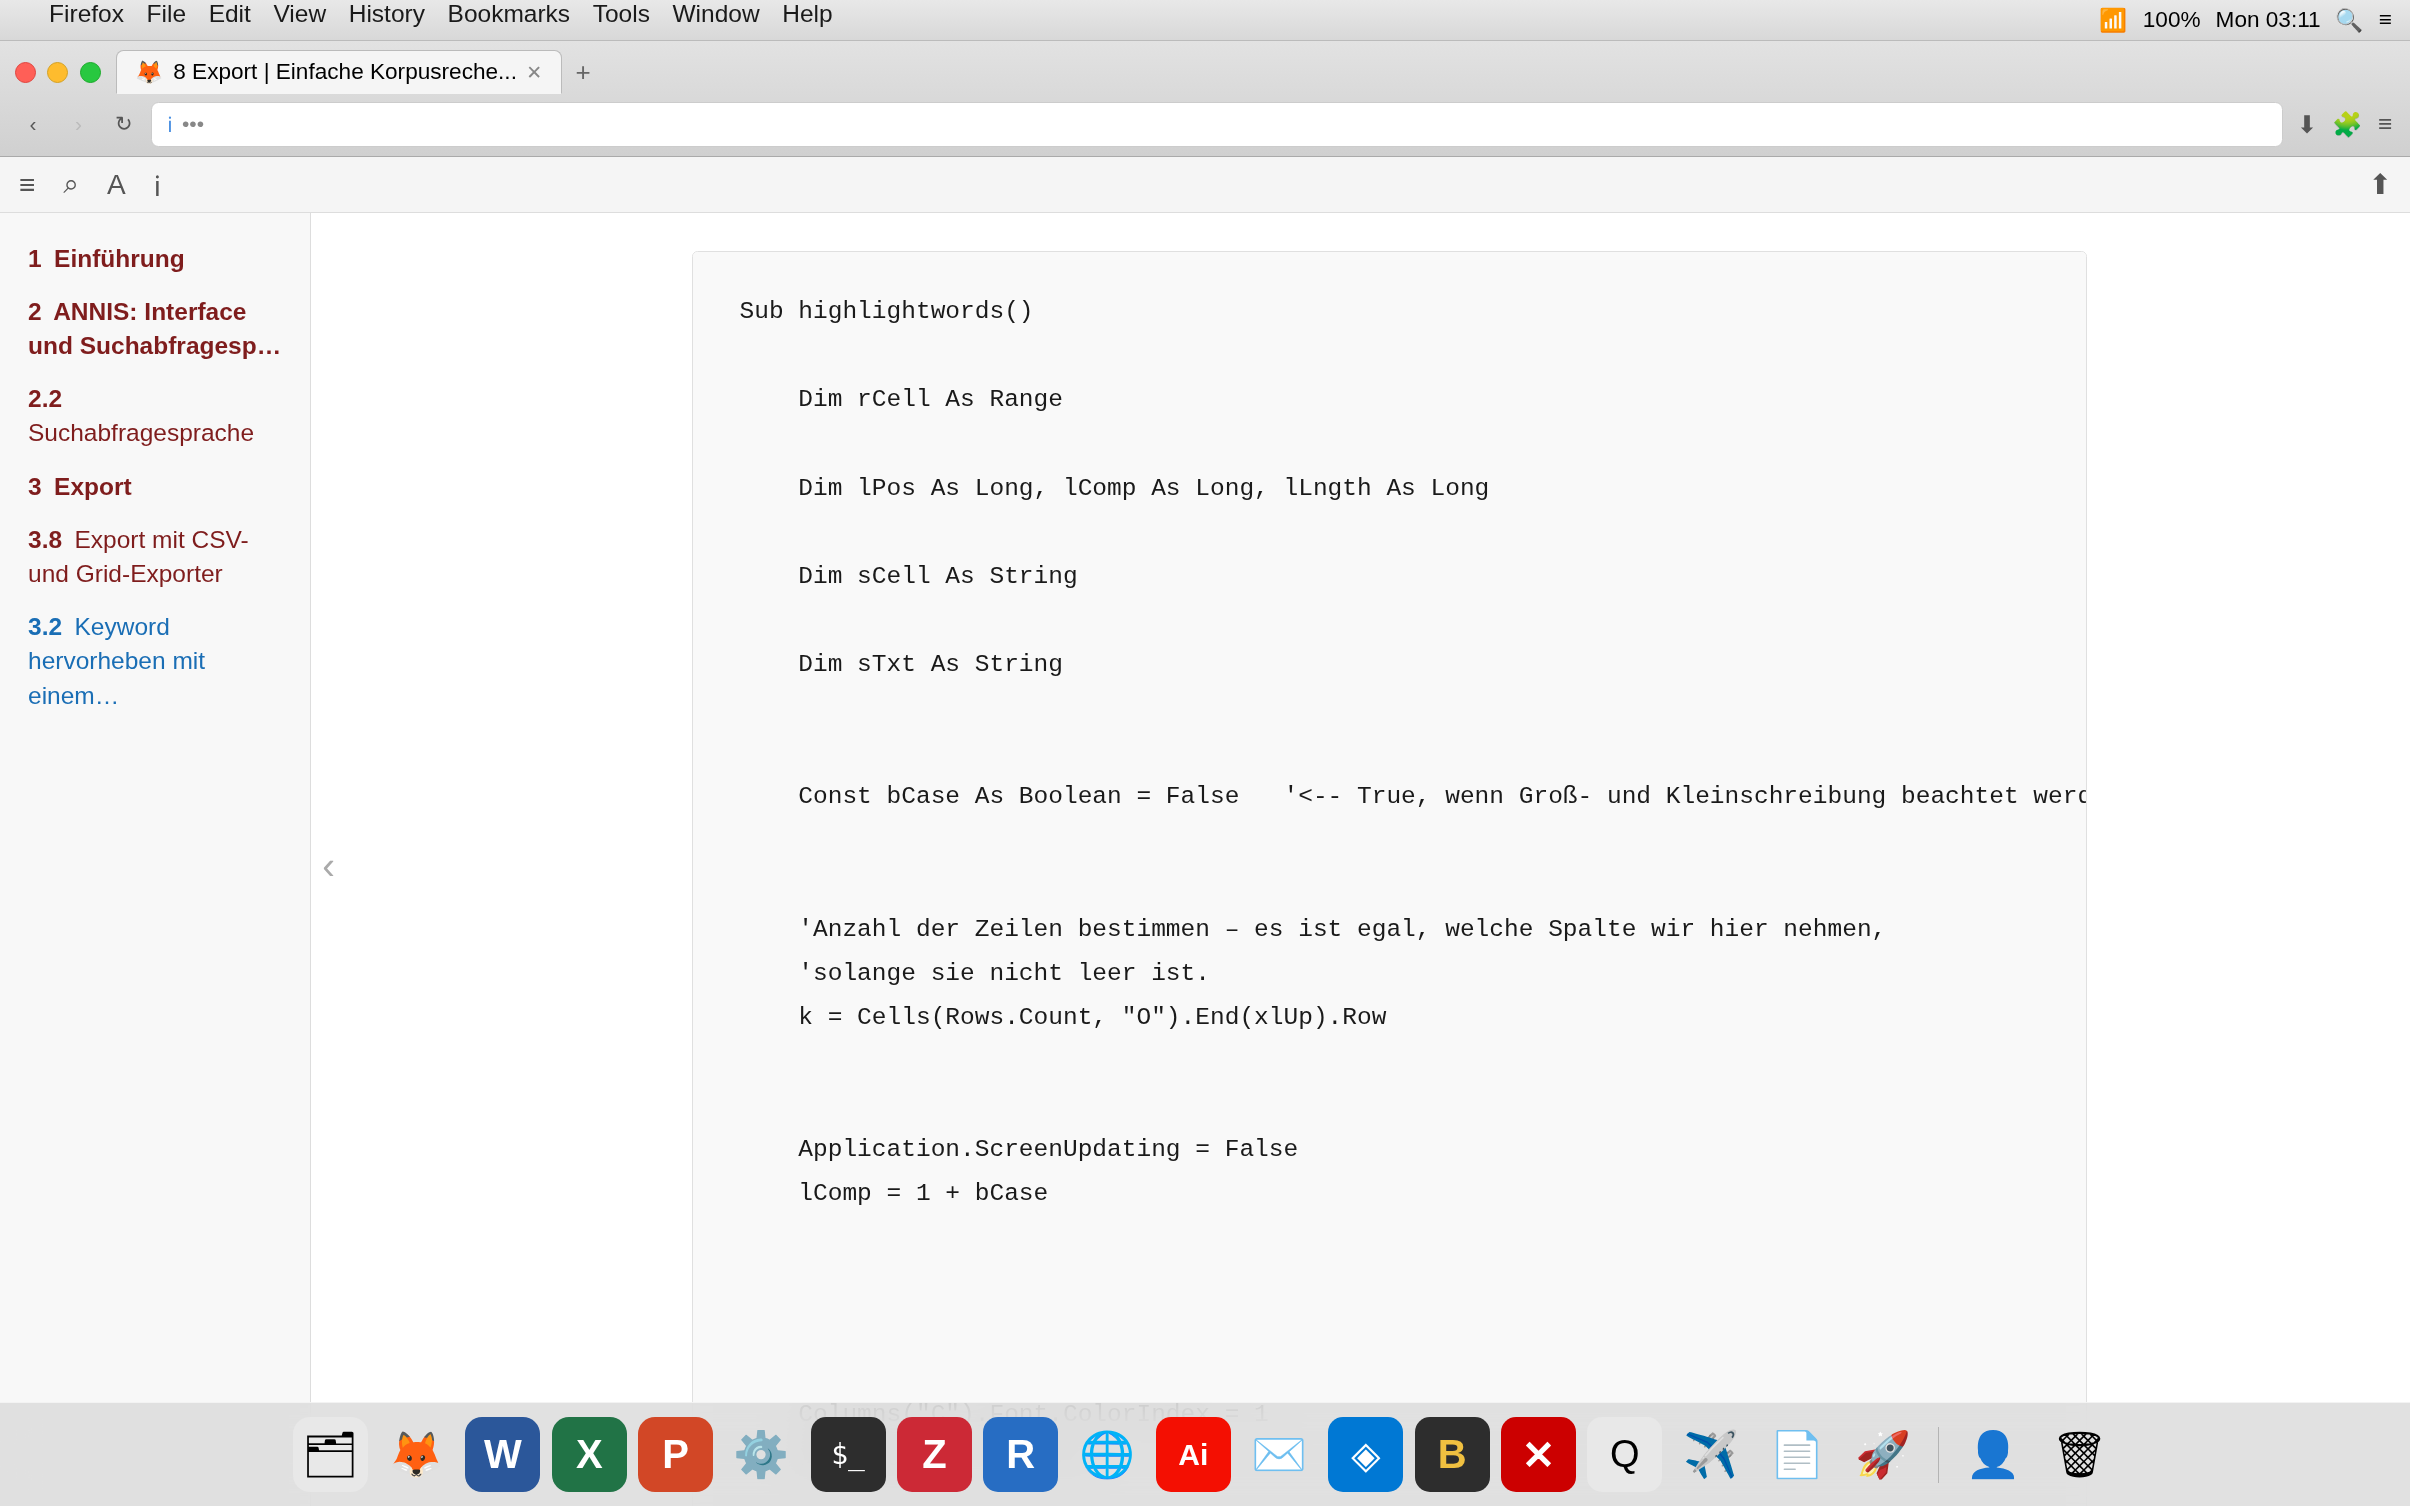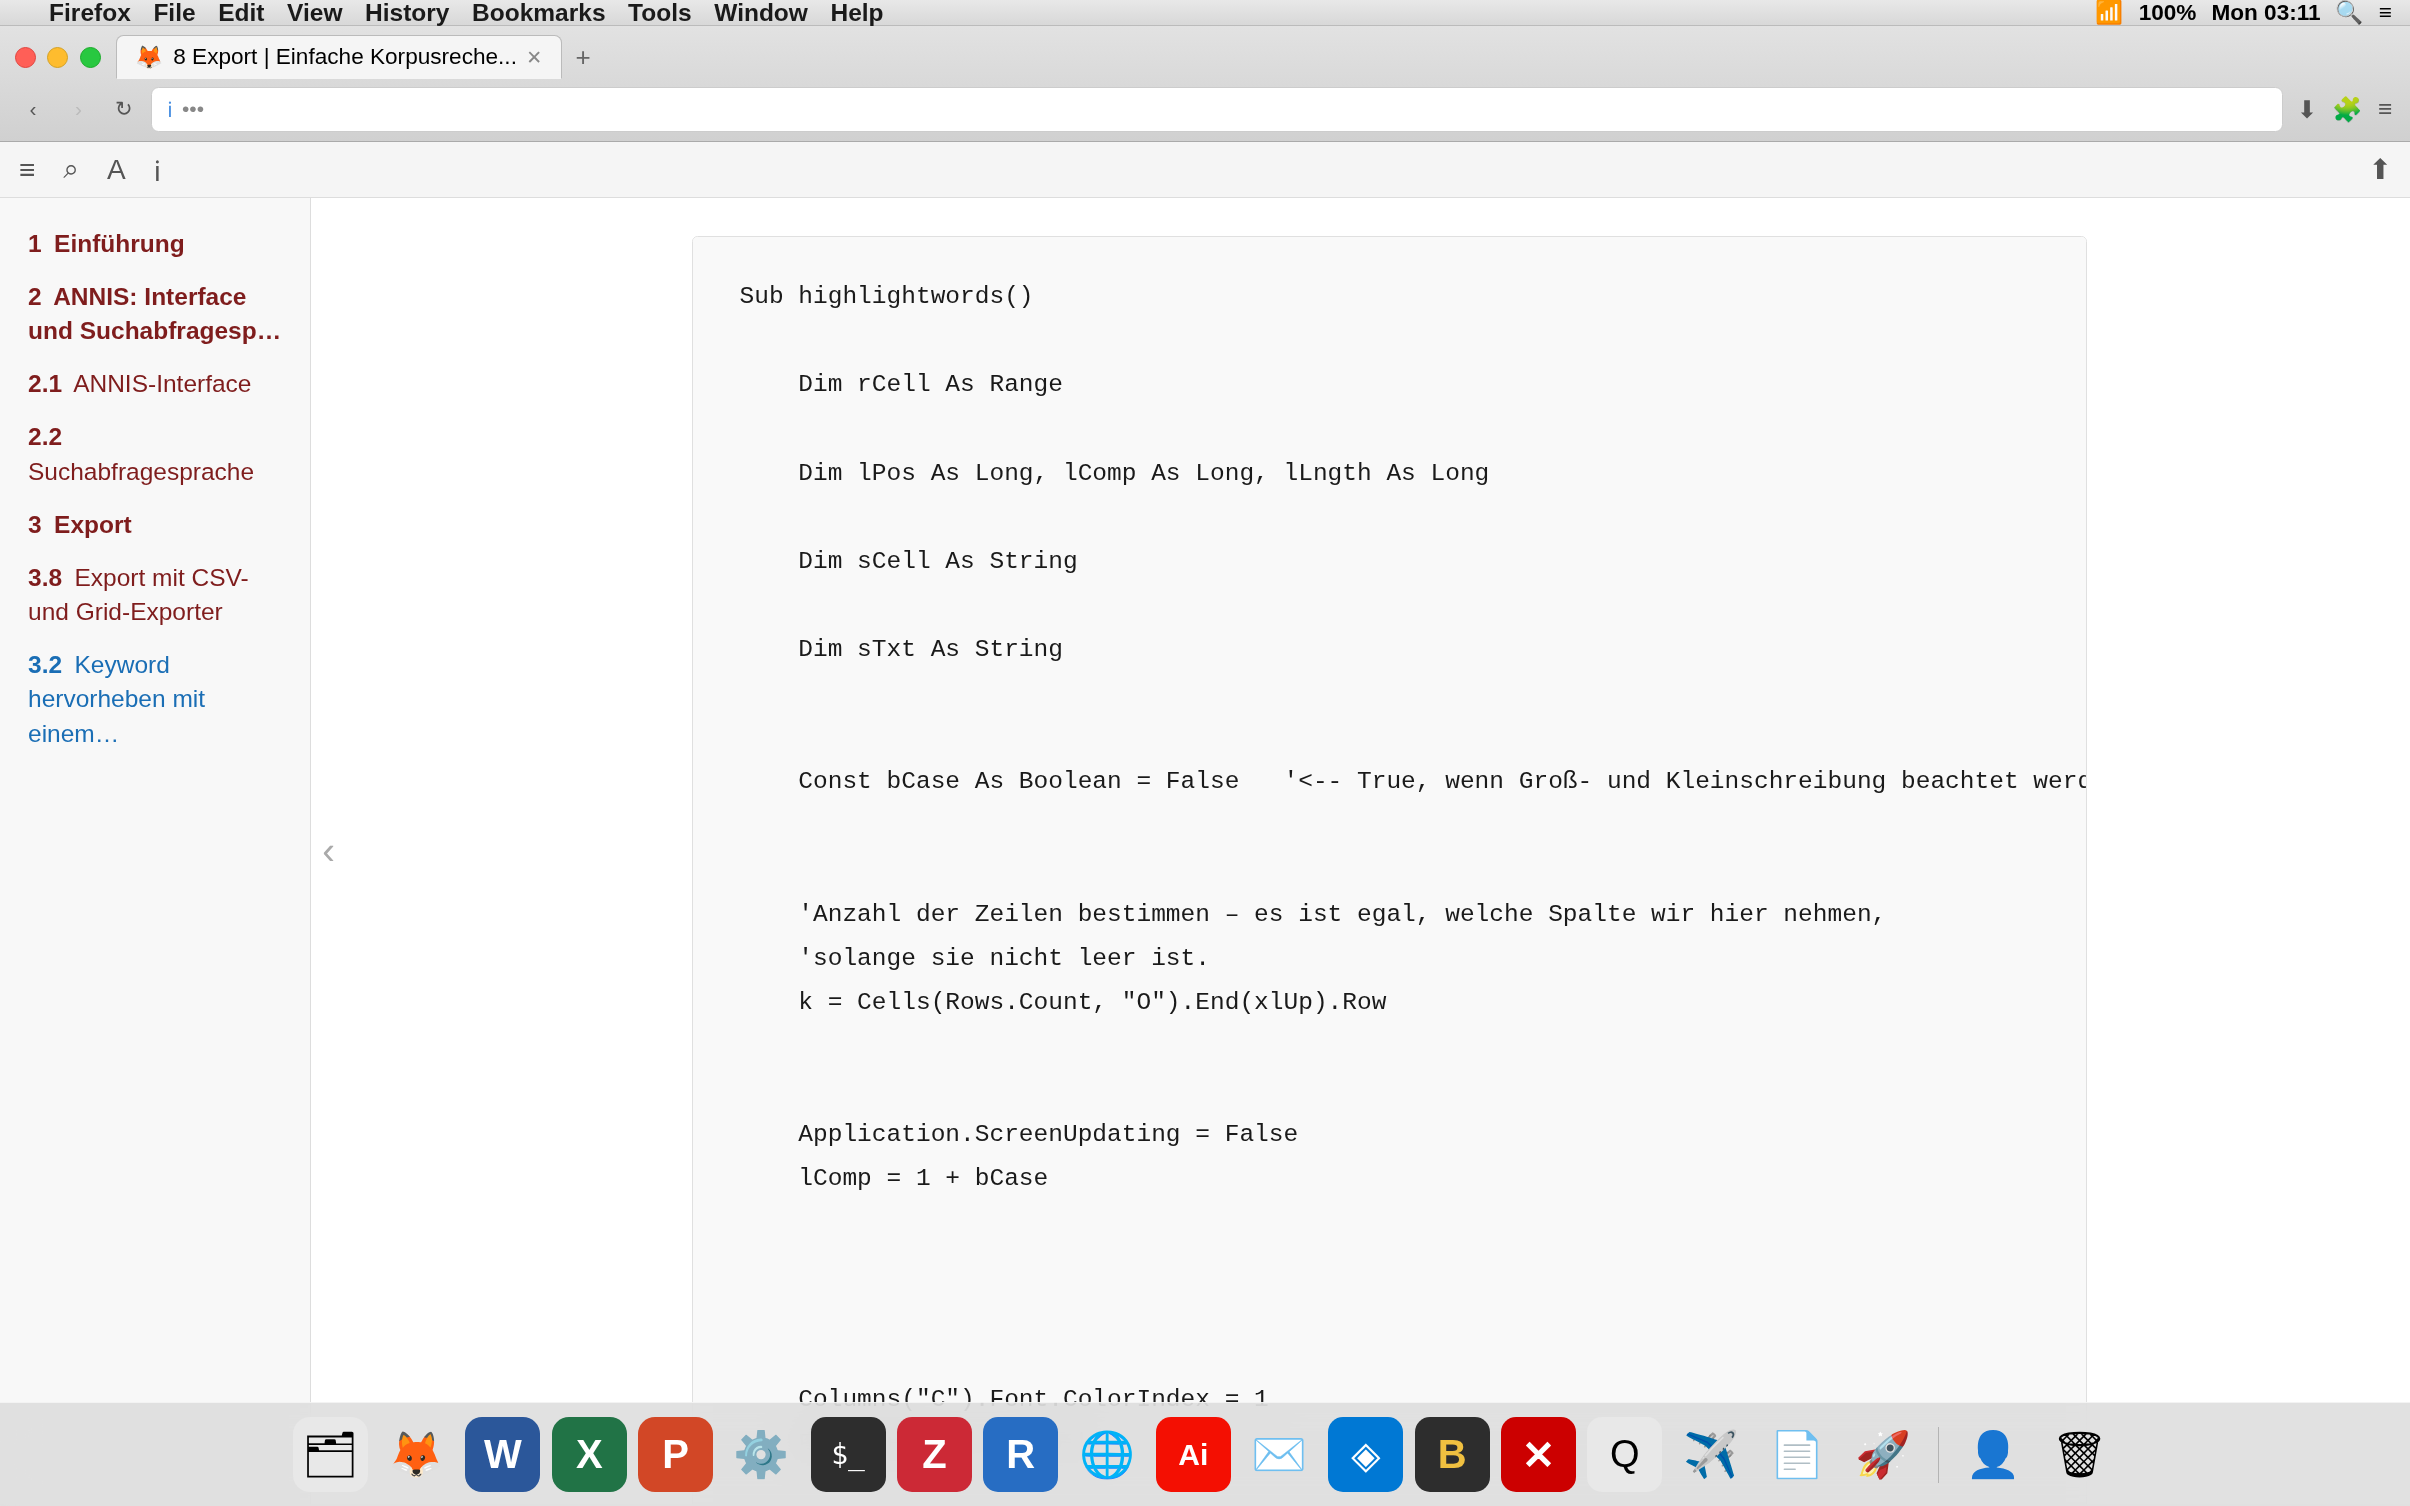--- a/index.html
+++ b/index.html
@@ -1,28 +1,27 @@
 <!DOCTYPE html>
 <html style="font-size:15px"><head>
   <meta charset="utf-8">
   <style>
     * { margin: 0; padding: 0; box-sizing: border-box; }
     body { font-family: -apple-system, BlinkMacSystemFont, 'Helvetica Neue', sans-serif; background: #f0f0f0; width: 2411px; height: 1507px; overflow: hidden; }
 
     
     .menubar {
-      height: 26px;
+      height: 41px;
       background: linear-gradient(180deg, #e8e8e8 0%, #d8d8d8 100%);
       display: flex;
-      align-items: center;
       padding: 0 19px;
       gap: 22.6px;
       border-bottom: 0.9px solid #bbb;
       font-size: 24.5px;
-      font-weight: 700;
+      font-weight: 400;
     }
     .menubar-apple { font-size: 26px; margin-right: 7.5px; }
     .menubar-item { color: #1a1a1a; cursor: default; white-space: nowrap; }
     .menubar-right { margin-left: auto; display: flex; align-items: center; gap: 15px; font-size: 22.6px; }
 
     
     .browser-chrome {
       background: linear-gradient(180deg, #e2e2e2 0%, #d0d0d0 100%);
       border-bottom: 0.9px solid #aaa;
       padding: 9.4px 15px;
@@ -257,24 +256,20 @@
   <div class="sidebar">
     <div class="sidebar-item sidebar-section">
       <span class="num">1</span>
       <span>Einführung</span>
     </div>
     <div class="sidebar-item sidebar-section">
       <span class="num">2</span>
       <span>ANNIS: Interface und Suchabfragesp…</span>
     </div>
     <div class="sidebar-item">
-      <span class="num">2.1</span>
-      <span>ANNIS-Interface</span>
-    </div>
-    <div class="sidebar-item">
       <span class="num">2.2</span>
       <span>Suchabfragesprache</span>
     </div>
     <div class="sidebar-item sidebar-section">
       <span class="num">3</span>
       <span>Export</span>
     </div>
     <div class="sidebar-item">
       <span class="num">3.8</span>
       <span>Export mit CSV- und Grid-Exporter</span>

